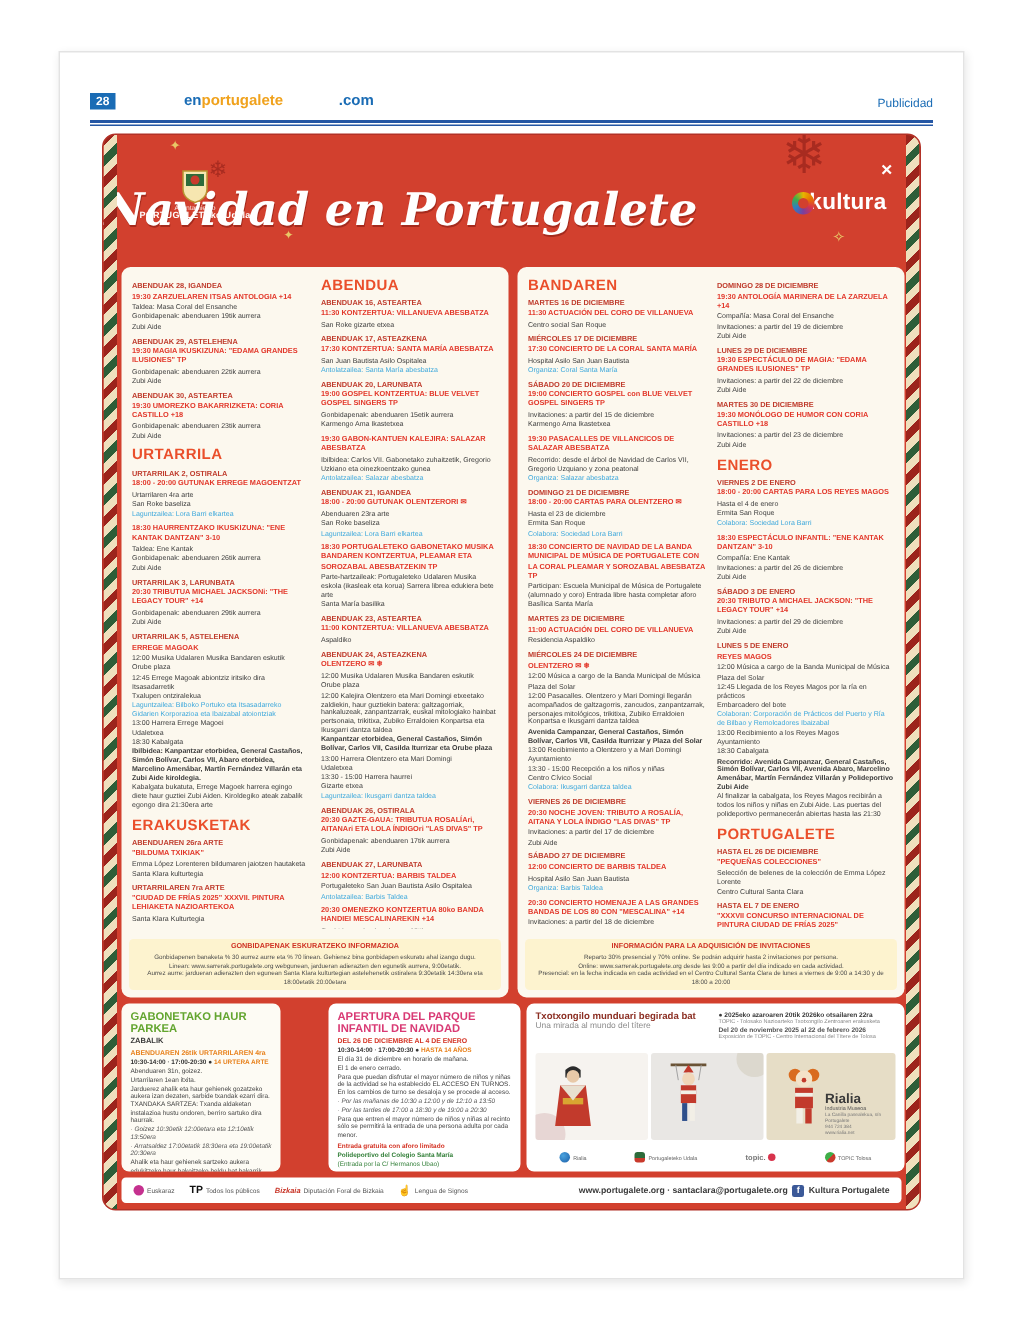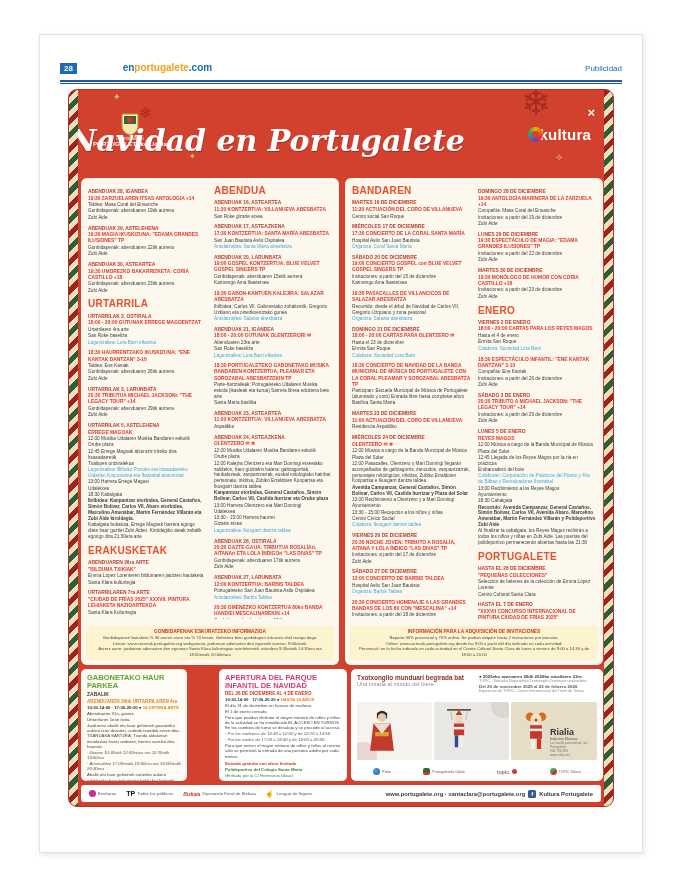--- a/index.html
+++ b/index.html
@@ -6,21 +6,21 @@
   body{width:679px;height:886px;background:#ffffff;position:relative;
        font-family:"Liberation Sans",sans-serif;-webkit-font-smoothing:antialiased;}
   .sheet{position:absolute;left:39px;top:34px;width:602px;height:817px;background:#fff;
          border:1px solid #e3e3e3;box-shadow:1px 2px 6px rgba(0,0,0,.10);}
   
   .mast{position:absolute;left:20px;right:20px;top:27px;height:15px;font-size:10px;}
   .pageno{background:#1a6cb5;color:#fff;font-size:8px;font-weight:bold;padding:1px 4px;margin-right:3px;}
   .site{font-weight:bold;}
   .site .pre{color:#1a6cb5;padding-left:40px;}
   .site .mid{color:#f0a21d;}
-  .site .suf{color:#1a6cb5;}
+  .site .suf{color:#1a6cb5;margin-left:37px;}
   .publicidad{position:absolute;right:0;top:2px;color:#1a6cb5;font-size:8px;}
   .rule1{position:absolute;left:20px;right:20px;top:45px;border-top:2px solid #2456a4;}
   .rule2{position:absolute;left:20px;right:20px;top:48px;border-top:1px solid #2456a4;}
 
   
   .poster{position:absolute;left:28px;top:54px;width:544px;height:716px;background:#d2402e;
           border-radius:9px;border:1px solid #b23127;overflow:hidden;}
   .stripe{position:absolute;top:0;bottom:0;width:9px;z-index:3;
           background:repeating-linear-gradient(135deg,#9c241c 0 5px,#efe0bd 5px 10px,#2d5e38 10px 15px,#efe0bd 15px 20px);}
   .stripe.left{left:0;}
@@ -31,21 +31,21 @@
   .title1{position:absolute;left:0;top:3px;width:100%;text-align:center;
           font-family:"DejaVu Serif",serif;font-style:italic;font-weight:bold;
           font-size:25px;color:#f3e3ac;text-shadow:0.5px 1px 0 rgba(110,16,8,.45);}
   .title2{position:absolute;left:0;top:33px;width:100%;text-align:left;
           font-family:"DejaVu Serif",serif;font-style:italic;font-weight:bold;
           font-size:30px;color:#ffffff;text-shadow:0.5px 1px 0 rgba(110,16,8,.45);}
   .ayto{position:absolute;left:18px;top:22px;width:86px;text-align:center;color:#fff;}
   .ayto svg{width:20px;height:24px;display:block;margin:0 auto;}
   .ayto .a1{font-size:4.5px;opacity:.9;}
   .ayto .a2{font-size:6px;font-weight:bold;letter-spacing:.2px;}
-  .kultura{position:absolute;right:22px;top:36px;display:flex;align-items:center;}
+  .kultura{position:absolute;right:22px;top:36px;display:flex;align-items:flex-end;}
   .kring{width:15px;height:15px;border-radius:50%;position:relative;flex:0 0 auto;
          background:conic-gradient(#e8b400,#e87200,#d8334c,#7a3f9e,#2e7fc2,#3fae49,#e8b400);}
   .kring::after{content:"";position:absolute;inset:4px;background:#d2402e;border-radius:50%;}
   .ktext{color:#fff;font-weight:bold;font-size:15px;margin-left:-3px;letter-spacing:.2px;}
   .closeX{position:absolute;right:18px;top:16px;color:#fff;font-size:13px;font-weight:bold;line-height:1;cursor:pointer;}
   .snow-big{position:absolute;left:452px;top:-8px;color:#a82b20;font-size:36px;}
   .snow-sm{position:absolute;left:70px;top:14px;color:#a82b20;font-size:15px;}
   .spark1{position:absolute;left:44px;top:2px;color:#e9c766;font-size:9px;}
   .spark2{position:absolute;left:486px;top:62px;color:#e9c766;font-size:10px;}
   .spark3{position:absolute;left:120px;top:62px;color:#e9c766;font-size:8px;}

